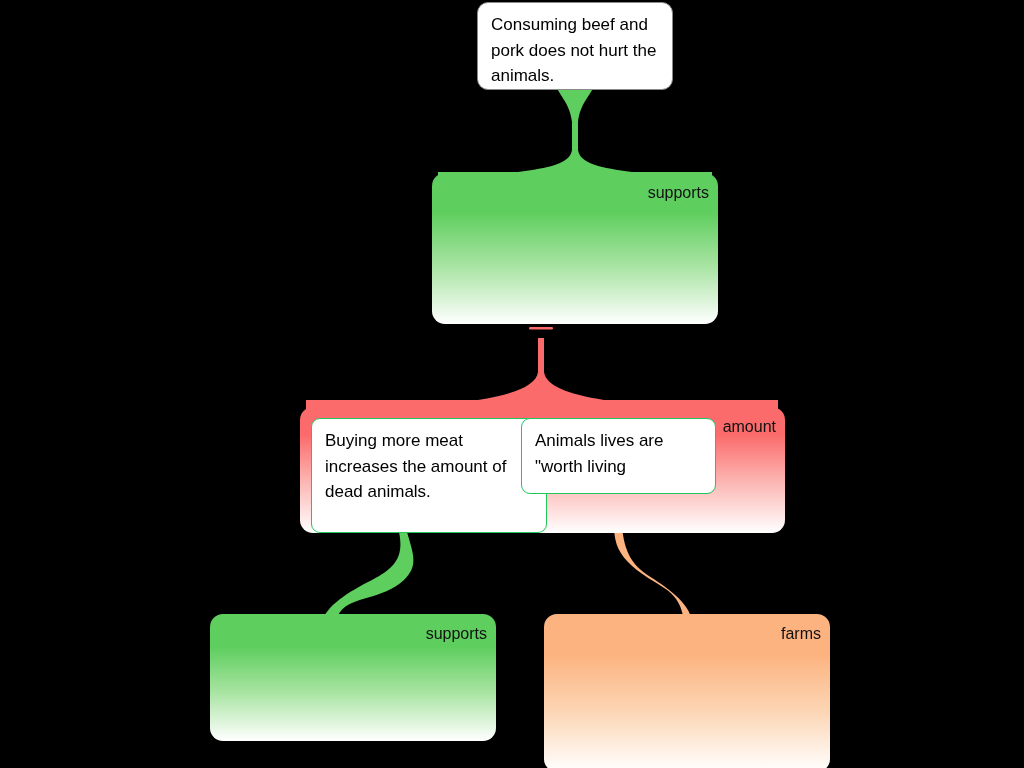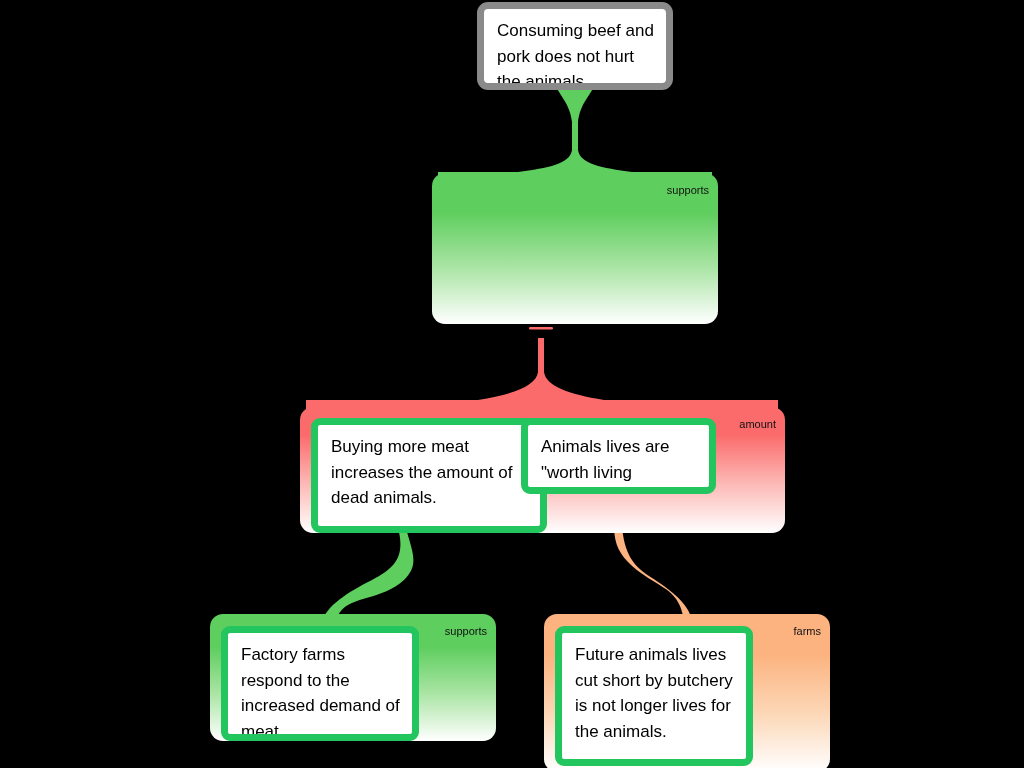--- a/index.html
+++ b/index.html
@@ -39,32 +39,32 @@
     background: linear-gradient(to bottom, #FB6B6B 0%, #FB6B6B 22%, #fcbbb8 62%, #ffffff 100%);
   }
   .block.orange {
     background: linear-gradient(to bottom, #FCB380 0%, #FCB380 26%, #fcd6b5 62%, #ffffff 100%);
   }
 
   .block-label {
     position: absolute;
     right: 9px;
     top: 12px;
-    font-size: 11px;
+    font-size: 16px;
     color: #111111;
     line-height: 1;
     white-space: nowrap;
   }
 
   
   .card {
     position: absolute;
     z-index: 3;
     background: #ffffff;
-    border: 7px solid #22c55e;
+    border: 1px solid #22c55e;
     border-radius: 9px;
     box-sizing: border-box;
     padding: 9px 8px 9px 13px;
     color: #000000;
     font-size: 17px;
     line-height: 25.5px;
     overflow: hidden;
   }
   .card.root {
     border-radius: 11px;
@@ -143,20 +143,18 @@
 
   <div class="block red" style="left:300px; top:407px; width:485px; height:126px;">
     <span class="block-label">amount</span>
   </div>
   <div class="card" style="left:311px; top:418px; width:236px; height:115px;">Buying more meat increases the amount of dead animals.</div>
   <div class="card" style="left:521px; top:418px; width:195px; height:76px;">Animals lives are "worth living</div>
 
   <div class="block green" style="left:210px; top:614px; width:286px; height:127px;">
     <span class="block-label">supports</span>
   </div>
-  <div class="card" style="left:221px; top:626px; width:198px; height:115px;">Factory farms respond to the increased demand of meat.</div>
 
   <div class="block orange" style="left:544px; top:614px; width:286px; height:158px;">
     <span class="block-label">farms</span>
   </div>
-  <div class="card" style="left:555px; top:626px; width:198px; height:140px;">Future animals lives cut short by butchery is not longer lives for the animals.</div>
 
 </div>
 
 </body></html>

